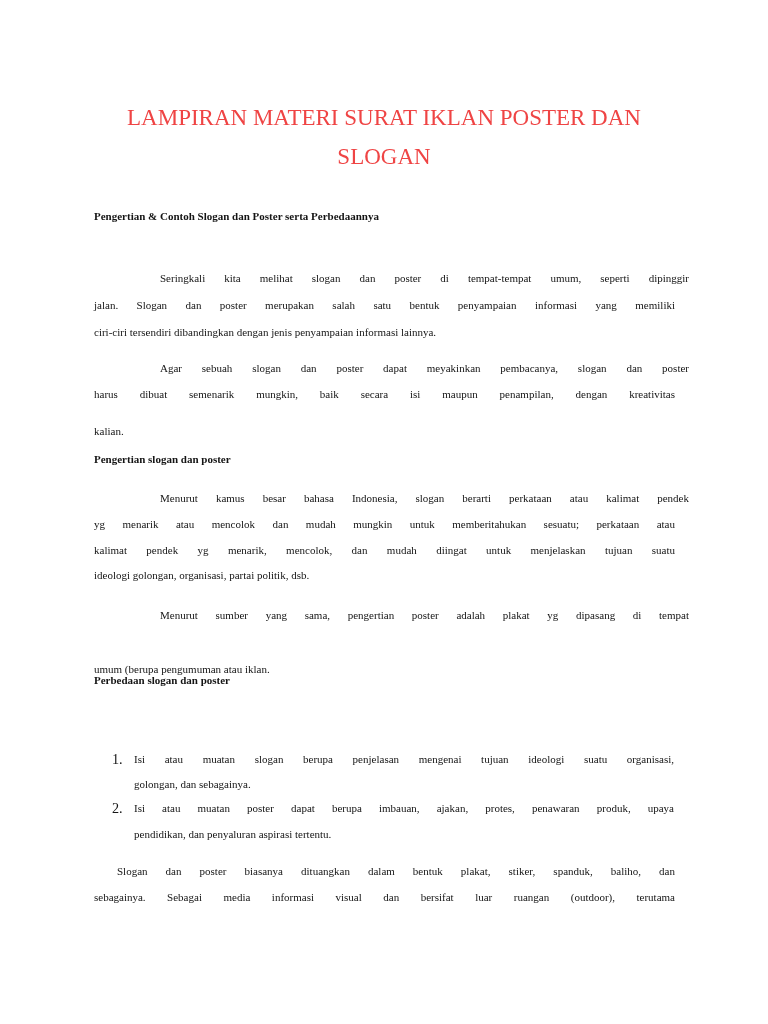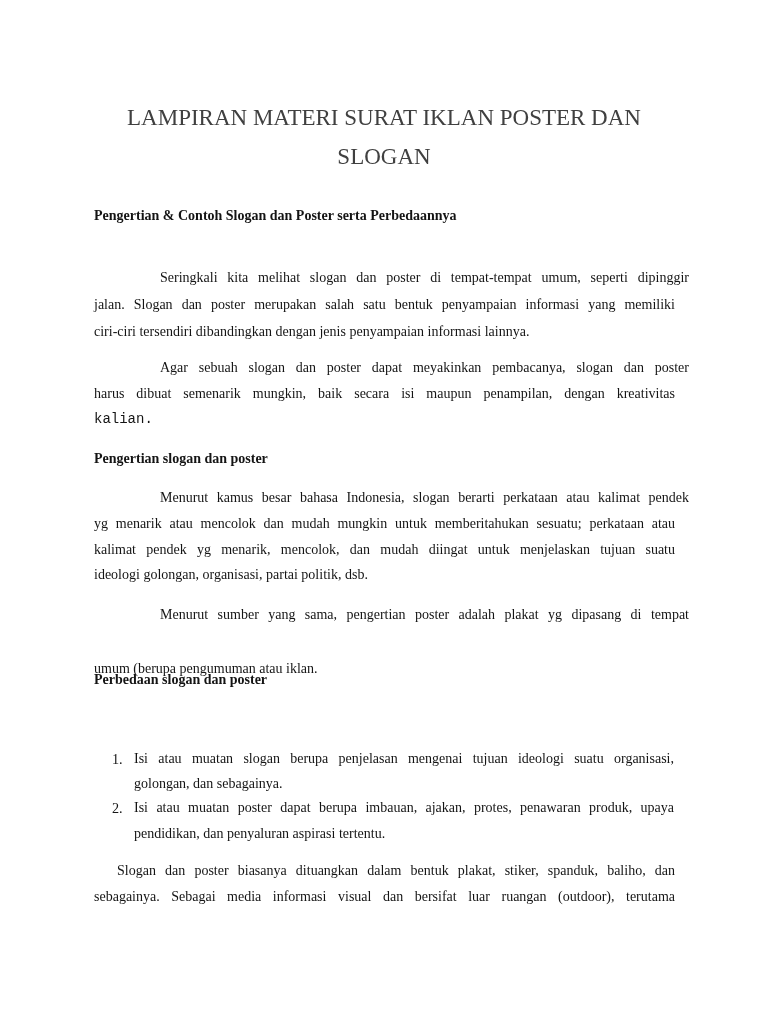--- a/index.html
+++ b/index.html
@@ -1,23 +1,23 @@
 <!DOCTYPE html>
 <html><head>
   <meta charset="utf-8">
   <style>
     html, body { margin: 0; padding: 0; background: #ffffff; }
     body { width: 768px; height: 1024px; position: relative; overflow: hidden;
            font-family: "Liberation Serif", "DejaVu Serif", serif; color: #141414; }
     .page { position: absolute; left: 0; top: 0; width: 768px; height: 1024px; background: #fff; }
     .title { position: absolute; left: 0; width: 768px; text-align: center;
-             font-size: 23px; line-height: 28px; letter-spacing: 0px; color: #404040; }
+             font-size: 23px; line-height: 28px; letter-spacing: 0px; color: #ef4444; }
     .t1 { top: 104px; }
     .t2 { top: 143px; }
-    .line { position: absolute; left: 94px; width: 581px; font-size: 14px; line-height: 18px;
+    .line { position: absolute; left: 94px; width: 581px; font-size: 11px; line-height: 18px;
             white-space: nowrap; }
     .just { text-align: justify; text-align-last: justify; }
     .bold { font-weight: bold; }
     .indent { left: 160px; width: 529px; }
     .num { position: absolute; left: 112px; font-size: 14.2px; line-height: 18px; }
     .li { left: 134px; width: 540px; }
   </style>
 </head>
 <body>
 
@@ -30,21 +30,21 @@
 
   <div>
     <div class="line indent just" style="top:269px;">Seringkali kita melihat slogan dan poster di tempat-tempat umum, seperti dipinggir</div>
     <div class="line just" style="top:296px;">jalan. Slogan dan poster merupakan salah satu bentuk penyampaian informasi yang memiliki</div>
     <div class="line" style="top:323px;">ciri-ciri tersendiri dibandingkan dengan jenis penyampaian informasi lainnya.</div>
   </div>
 
   <div>
     <div class="line indent just" style="top:359px;">Agar sebuah slogan dan poster dapat meyakinkan pembacanya, slogan dan poster</div>
     <div class="line just" style="top:385px;">harus dibuat semenarik mungkin, baik secara isi maupun penampilan, dengan kreativitas</div>
-    <div class="line" style="top:410px;font-family:Liberation Mono, monospace;">kalian.</div>
+    <div class="line" style="top:422px;">kalian.</div>
   </div>
 
   <div class="line bold" style="top:450px;">Pengertian slogan dan poster</div>
 
   <div>
     <div class="line indent just" style="top:489px;">Menurut kamus besar bahasa Indonesia, slogan berarti perkataan atau kalimat pendek</div>
     <div class="line just" style="top:515px;">yg menarik atau mencolok dan mudah mungkin untuk memberitahukan sesuatu; perkataan atau</div>
     <div class="line just" style="top:541px;">kalimat pendek yg menarik, mencolok, dan mudah diingat untuk menjelaskan tujuan suatu</div>
     <div class="line" style="top:566px;">ideologi golongan, organisasi, partai politik, dsb.</div>
   </div>

